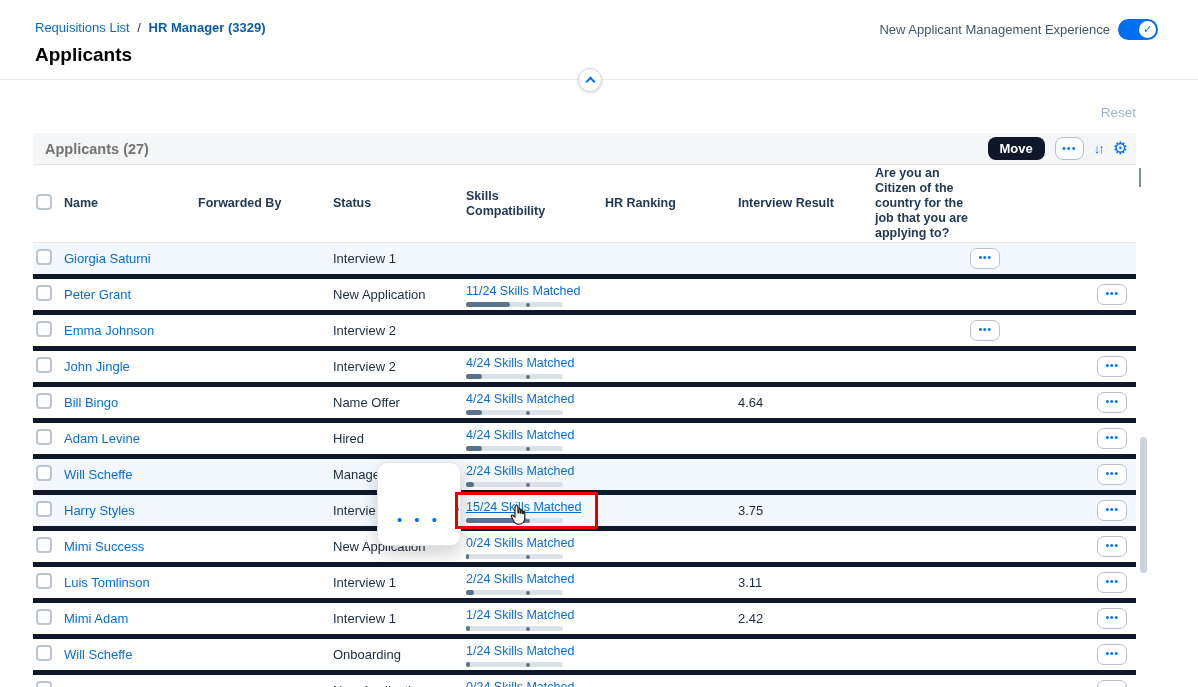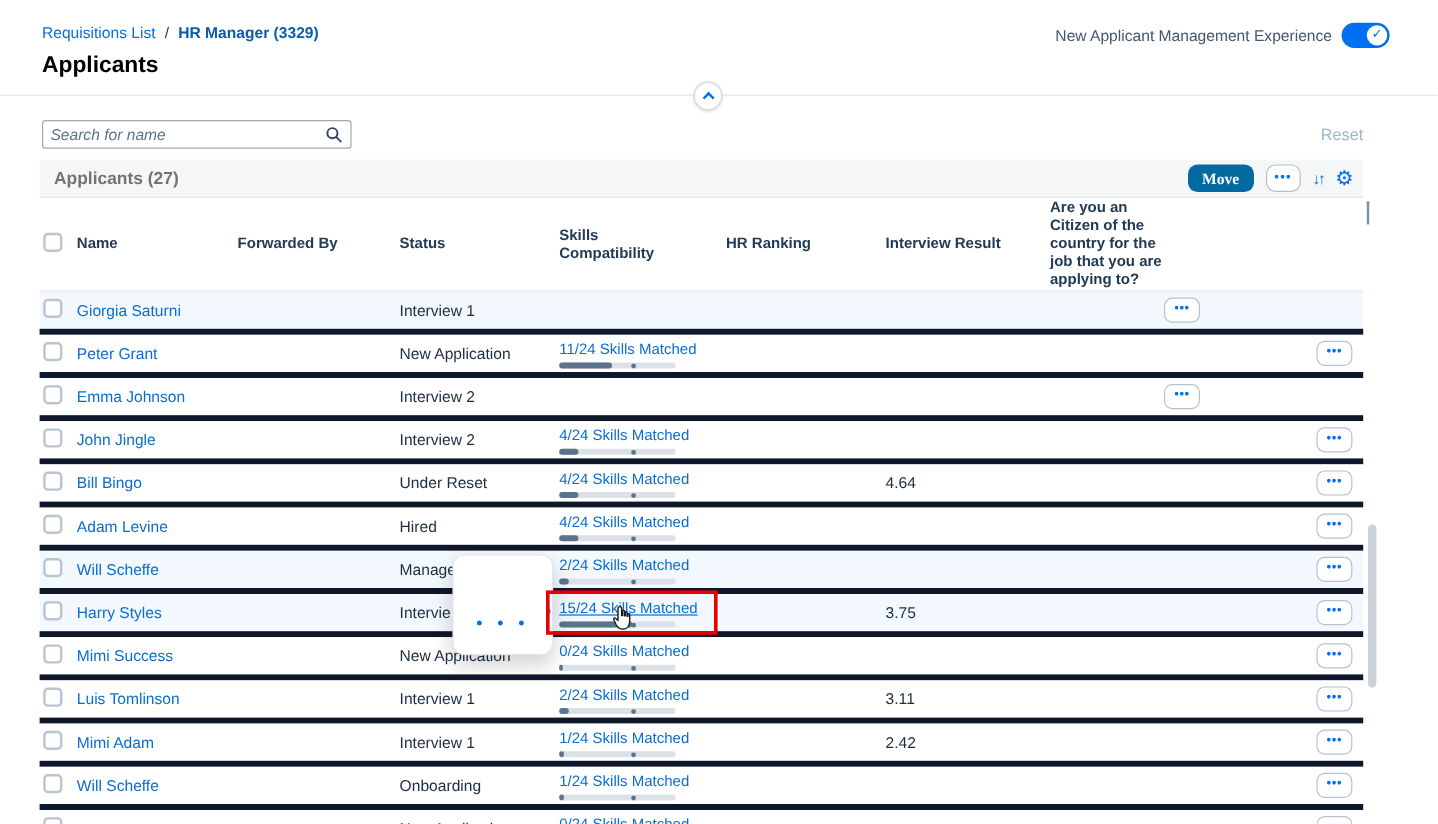--- a/index.html
+++ b/index.html
@@ -36,22 +36,22 @@
   .search-field input::placeholder { color:#5b738b; font-style:italic; }
   .search-icon { display:flex; align-items:center; padding-right:7px; cursor:pointer; }
   .reset-link { position:absolute; right:62px; top:105px; font-size:13.5px; color:#9db4cb; text-decoration:none; cursor:pointer; }
 
   
   .table { position:absolute; left:33px; top:133px; width:1103px; background:#fff; }
   .toolbar { height:32px; background:#f5f6f7; border-bottom:1px solid #e2e4e6;
              display:flex; align-items:center; padding:0 8px 0 12px; }
   .tbl-title { font-size:14.5px; font-weight:700; color:#737373; }
   .toolbar-actions { margin-left:auto; display:flex; align-items:center; gap:10px; }
-  .move-btn { height:23px; padding:0 12px; background:#0369a1; color:#fff; border:none; border-radius:8px;
-              font-family:Liberation Serif, serif; font-size:13px; font-weight:700; cursor:pointer; }
+  .move-btn { height:23px; padding:0 12px; background:#0f172a; color:#fff; border:none; border-radius:8px;
+              font-family:Liberation Sans, sans-serif; font-size:13px; font-weight:700; cursor:pointer; }
   .more-btn { height:23px; width:29px; background:#fff; border:1px solid #b4bfca; border-radius:8px;
               color:#0070f2; font-size:11px; letter-spacing:1px; cursor:pointer; display:flex;
               align-items:center; justify-content:center; padding-bottom:2px; }
   .icon-btn { background:transparent; border:none; color:#0070f2; cursor:pointer; font-family:inherit; }
   .sort-btn { font-size:13px; letter-spacing:-2px; font-weight:700; }
   .gear-btn { font-size:17px; line-height:1; }
 
   .grid { display:grid; grid-template-columns:31px 134px 135px 133px 139px 133px 137px 134px 1fr; }
   .thead { height:78px; align-items:center; border-bottom:1px solid #e4e7ea; font-size:12.5px; font-weight:700; color:#223a54; }
   .thead .hcell { padding-right:8px; line-height:1.2; }
@@ -109,29 +109,20 @@
         <span class="check">✓</span>
       </span>
     </span>
   </div>
 
   <div class="header-divider"></div>
   <button class="collapse-btn">
     <span class="chev-up"></span>
   </button>
 
-  <div class="search-field">
-    <input type="text" placeholder="Search for name" style="">
-    <span class="search-icon">
-      <svg width="14" height="14" viewBox="0 0 14 14">
-        <circle cx="6" cy="6" r="4.2" fill="none" stroke="#32455c" stroke-width="1.6"></circle>
-        <line x1="9.3" y1="9.3" x2="13" y2="13" stroke="#32455c" stroke-width="1.6" stroke-linecap="round"></line>
-      </svg>
-    </span>
-  </div>
   <a class="reset-link">Reset</a>
 
   <section class="table">
     <div class="toolbar">
       <span class="tbl-title">Applicants (27)</span>
       <div class="toolbar-actions">
         <button class="move-btn">Move</button>
         <button class="more-btn">•••</button>
         <button class="icon-btn sort-btn">↓↑</button>
         <button class="icon-btn gear-btn">⚙</button>
@@ -214,21 +205,21 @@
     <div class="cell"></div>
     <div class="cell c-act">
             <button class="dots-btn">•••</button>
           </div>
   </div>
 
   <div class="grid trow">
     <div class="cell"><span class="checkbox"></span></div>
     <div class="cell"><a class="link">Bill Bingo</a></div>
     <div class="cell"></div>
-    <div class="cell">Under Reset</div>
+    <div class="cell">Name Offer</div>
     <div class="cell c-skills">
       <a class="link skills-link">4/24 Skills Matched</a>
       <div class="progress">
         <div class="fill" style="width: 16.6667%;"></div>
         <div class="tick"></div>
       </div>
     </div>
     <div class="cell"></div>
     <div class="cell">4.64</div>
     <div class="cell"></div>

